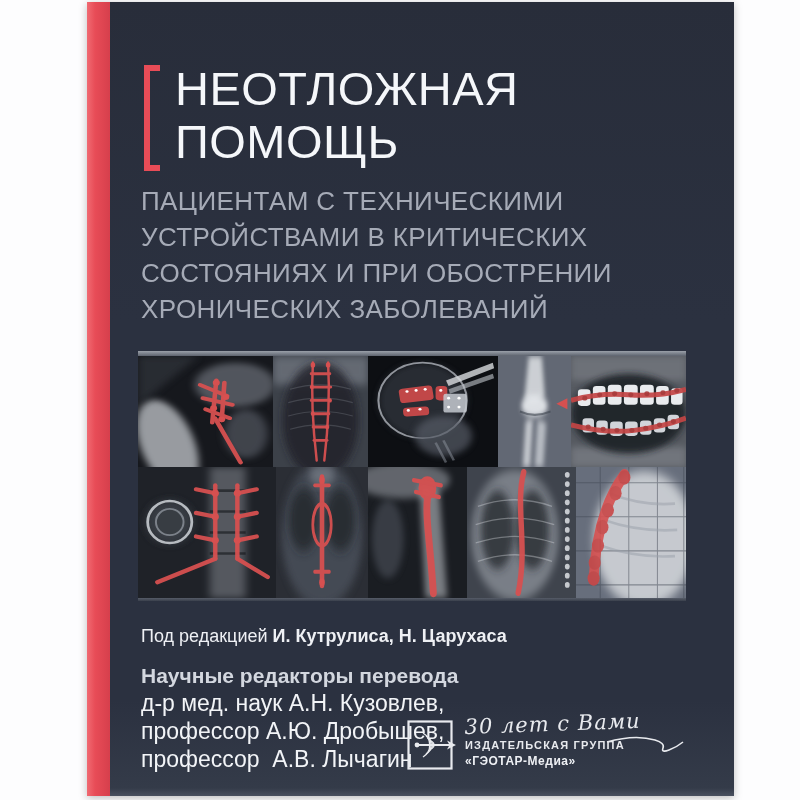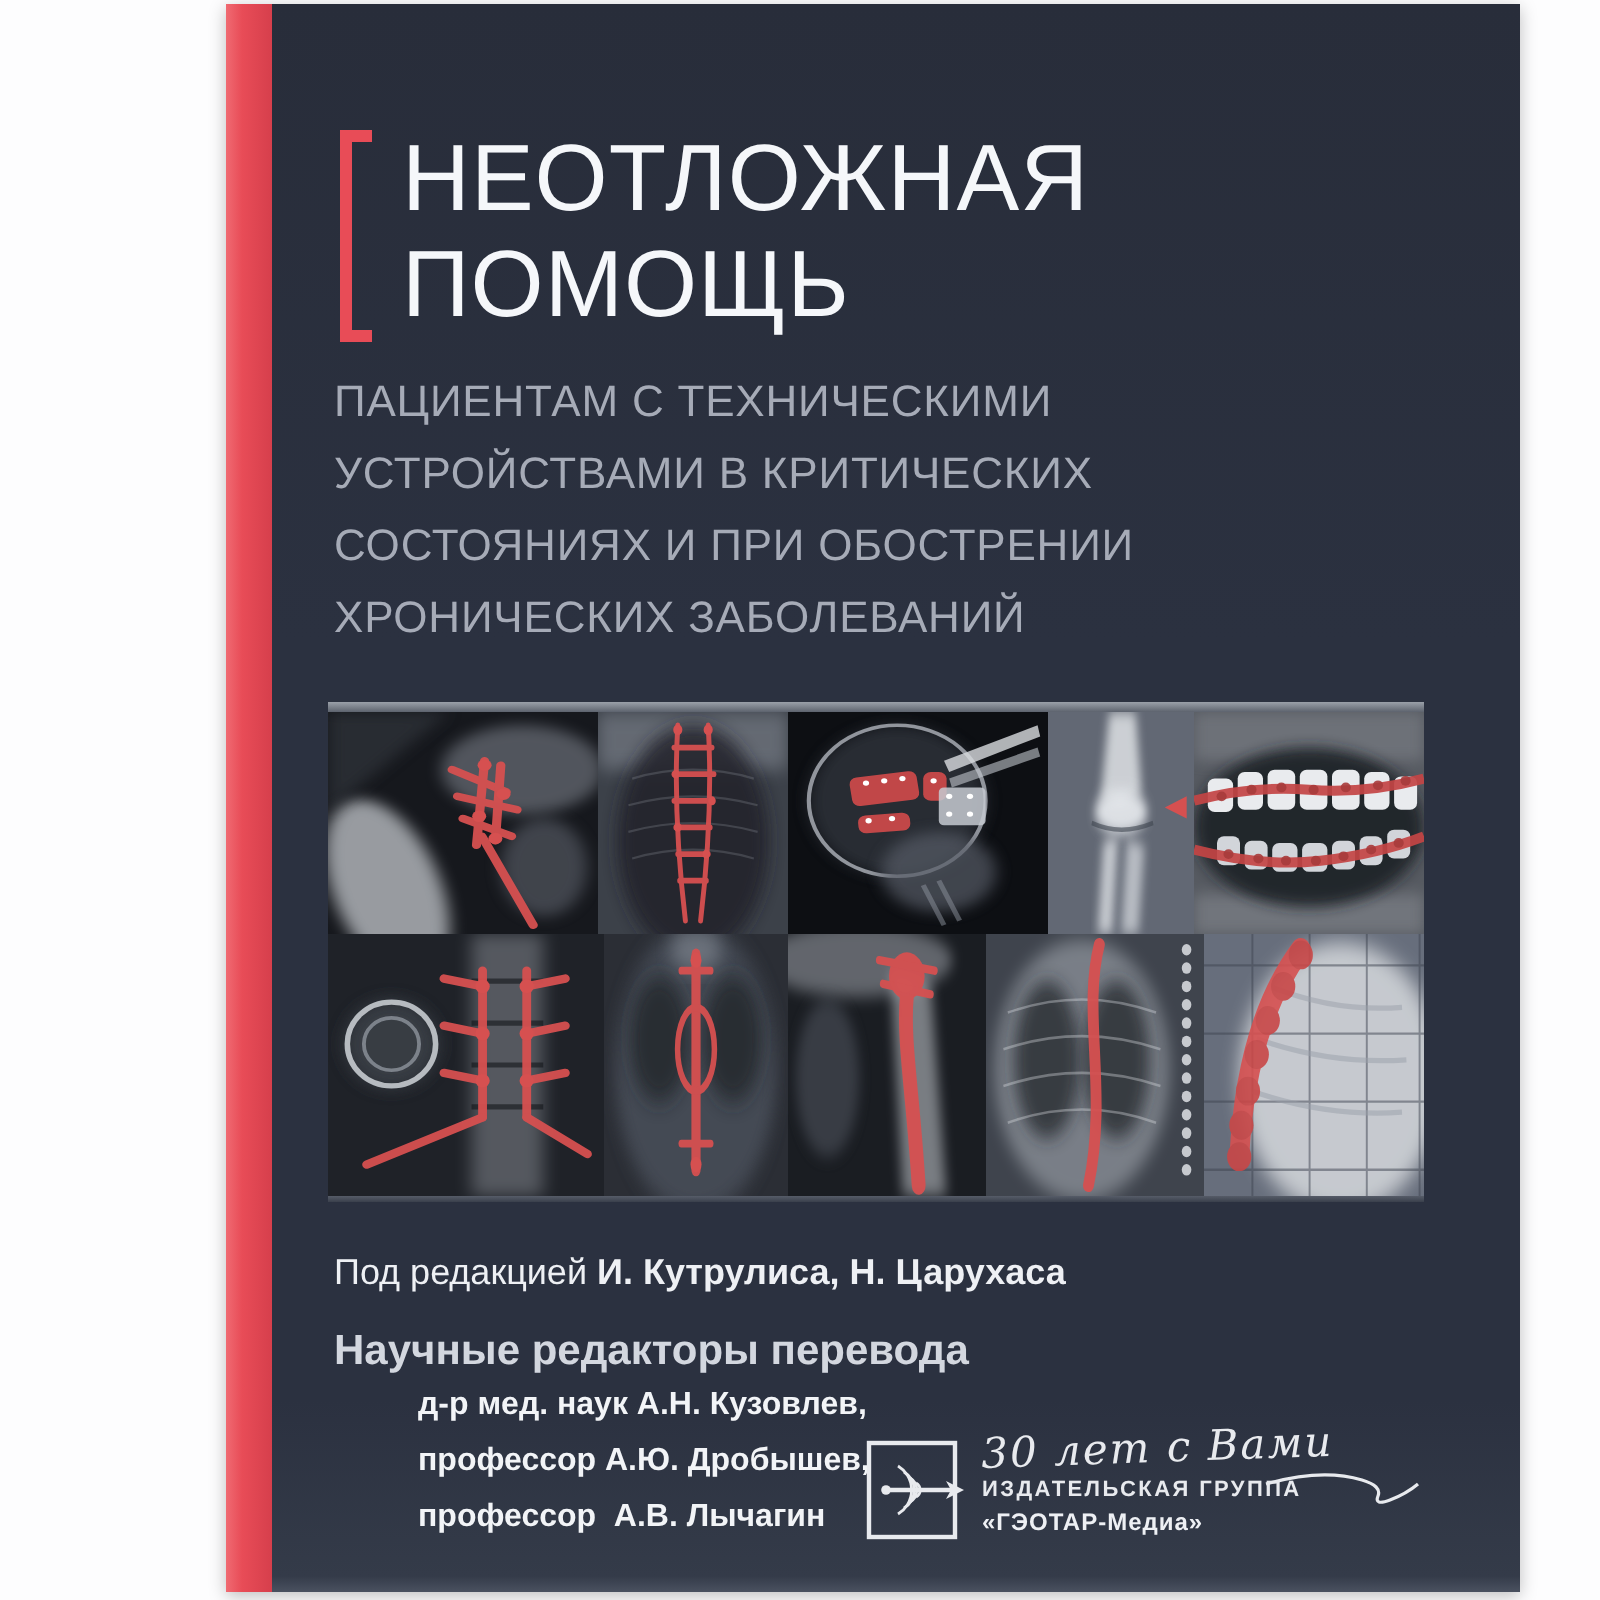--- a/index.html
+++ b/index.html
@@ -3,39 +3,39 @@
 <meta charset="utf-8">
 <style>
   html,body{margin:0;padding:0;}
   body{
     width:800px;height:800px;background:#ffffff;
     font-family:"Liberation Sans", sans-serif;
     position:relative;overflow:hidden;
   }
   .stage{position:absolute;left:0;top:0;width:800px;height:800px;background:#fdfdfe;}
   .cover{
-    position:absolute;left:113px;top:2px;width:647px;height:794px;
+    position:absolute;left:87px;top:2px;width:647px;height:794px;
     background:linear-gradient(180deg,#282d3a 0%,#2b3140 40%,#2b3140 88%,#343b49 99%,#4a5160 100%);
     box-shadow:0 2px 8px rgba(0,0,0,.25);
   }
   .spine{position:absolute;left:0;top:0;width:23px;height:100%;
     background:linear-gradient(90deg,#f06a72 0%,#e84c57 35%,#d63f4c 100%);}
   .bracket{
     position:absolute;left:57px;top:63px;width:16px;height:106px;
     border-left:6px solid #e84c57;border-top:6px solid #e84c57;border-bottom:6px solid #e84c57;
     box-sizing:border-box;
   }
   .title{
     position:absolute;left:88px;top:60px;
     color:#f5f7fa;font-size:47px;line-height:53px;font-weight:400;
     letter-spacing:0.5px;white-space:nowrap;
   }
   .subtitle{
     position:absolute;left:54px;top:181px;
-    color:#a6abb7;font-size:22px;line-height:36px;font-weight:400;
+    color:#a6abb7;font-size:26px;line-height:36px;font-weight:400;
     letter-spacing:0.4px;white-space:nowrap;
   }
   .montage{
     position:absolute;left:51px;top:349px;width:548px;height:250px;
     background:#23262d;
   }
   .montage .topstrip{position:absolute;left:0;top:0;width:100%;height:5px;
     background:linear-gradient(180deg,#9aa0a9,#5d636e);}
   .montage .botstrip{position:absolute;left:0;bottom:0;width:100%;height:3px;
     background:linear-gradient(180deg,#565c68,#3a404c);}
@@ -43,21 +43,21 @@
   .mrow.r1{top:5px;height:111px;}
   .mrow.r2{top:116px;height:131px;}
   .tile{position:relative;height:100%;overflow:hidden;}
   .tile svg{position:absolute;left:0;top:0;width:100%;height:100%;}
   .editors{
     position:absolute;left:54px;top:624px;color:#eef0f4;font-size:18px;white-space:nowrap;
   }
   .editors b{font-weight:700;}
   .trans-block{position:absolute;left:54px;top:660px;}
   .trans-heading{color:#d3d7df;font-size:21px;font-weight:700;line-height:27px;}
-  .trans-name{color:#f2f4f7;font-size:16px;font-weight:700;line-height:28px;white-space:pre;margin-left:42px;}
+  .trans-name{color:#f2f4f7;font-size:23px;font-weight:400;line-height:28px;white-space:pre;}
   .publisher{position:absolute;left:320px;top:714px;width:260px;height:62px;}
   .pub-icon{position:absolute;left:0;top:4px;width:50px;height:50px;}
   .pub-text{position:absolute;left:58px;top:0;}
   .pub-tagline{
     font-family:"DejaVu Serif", serif;font-style:italic;
     color:#e8eaee;font-size:21px;line-height:22px;transform:rotate(-2deg);
     transform-origin:left bottom;white-space:nowrap;letter-spacing:1px;
   }
   .pub-group{color:#e8eaee;font-size:11px;font-weight:700;letter-spacing:1.2px;line-height:14px;white-space:nowrap;}
   .pub-brand{color:#eef0f4;font-size:12px;font-weight:700;line-height:19px;white-space:nowrap;letter-spacing:0.5px;}

